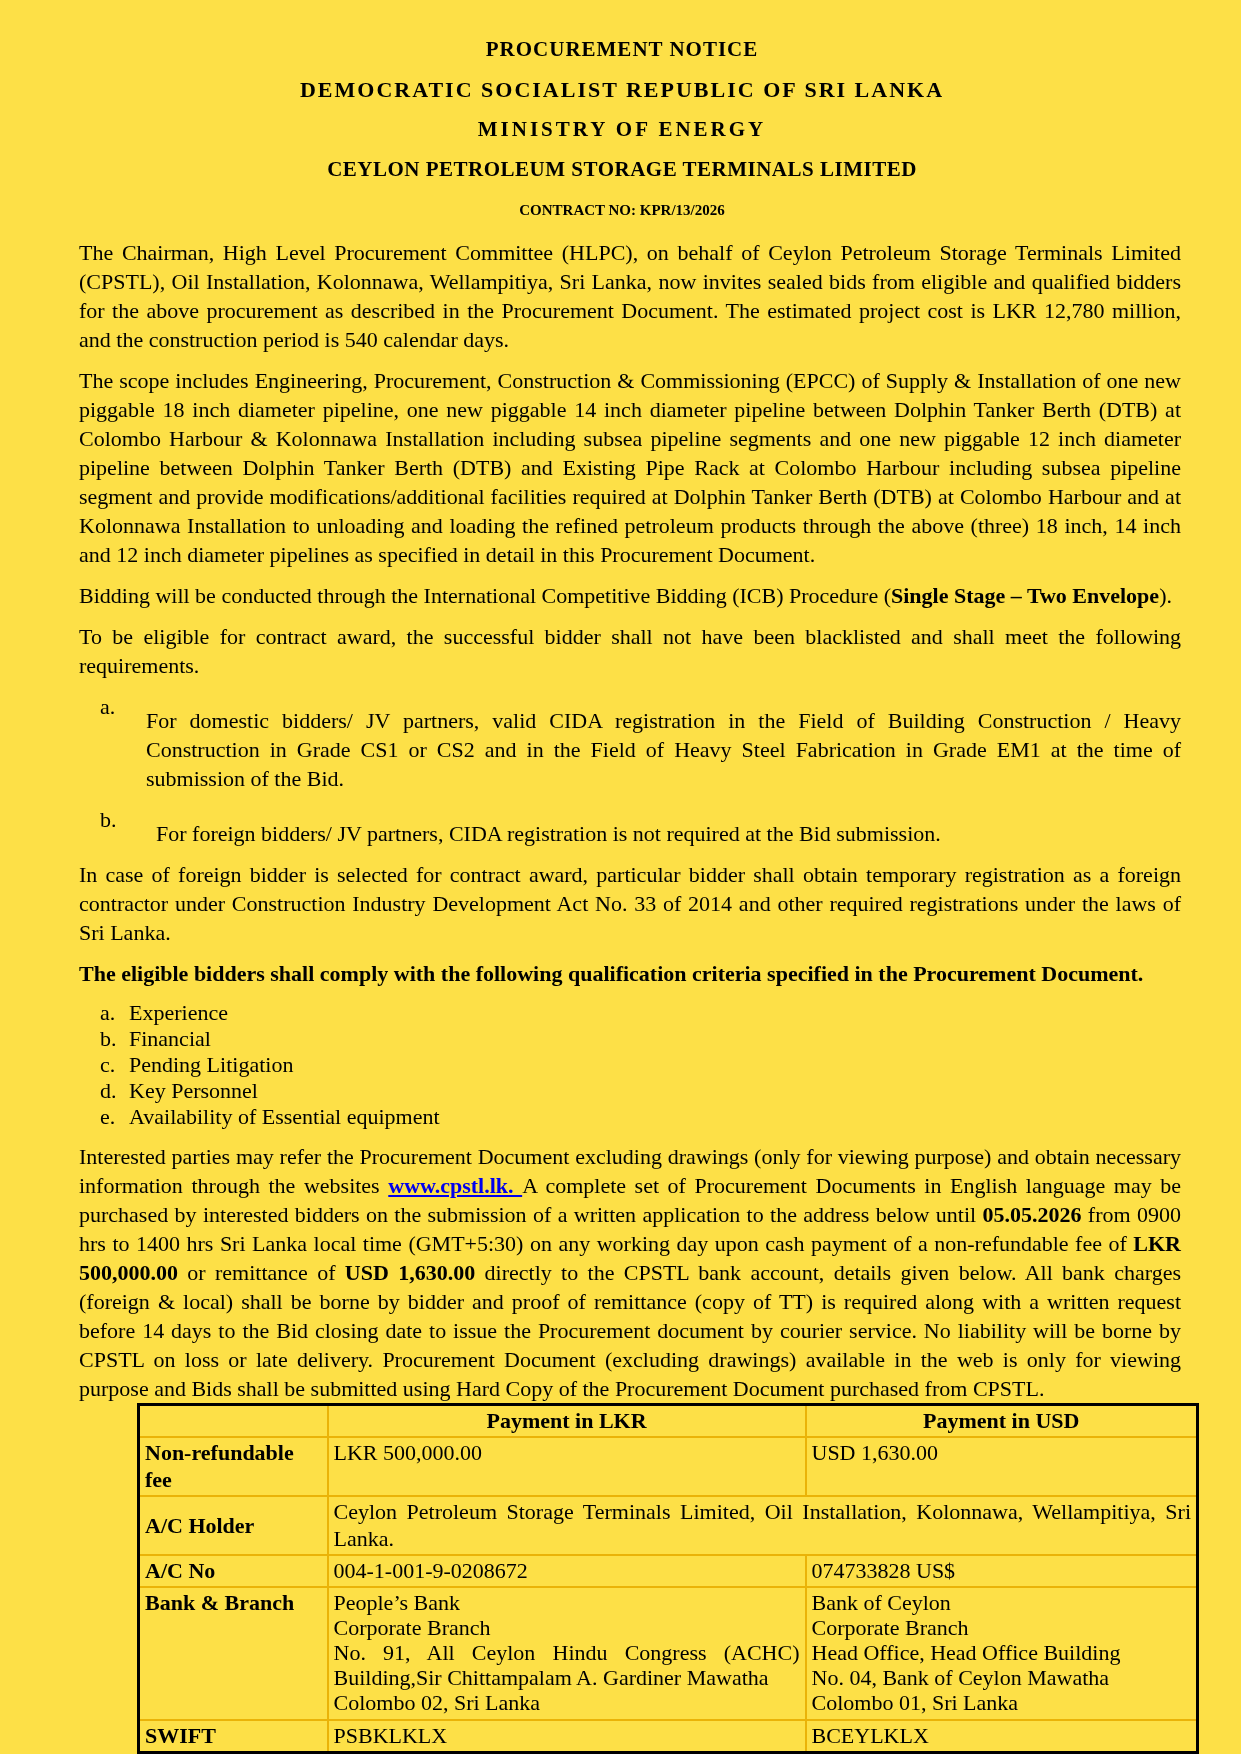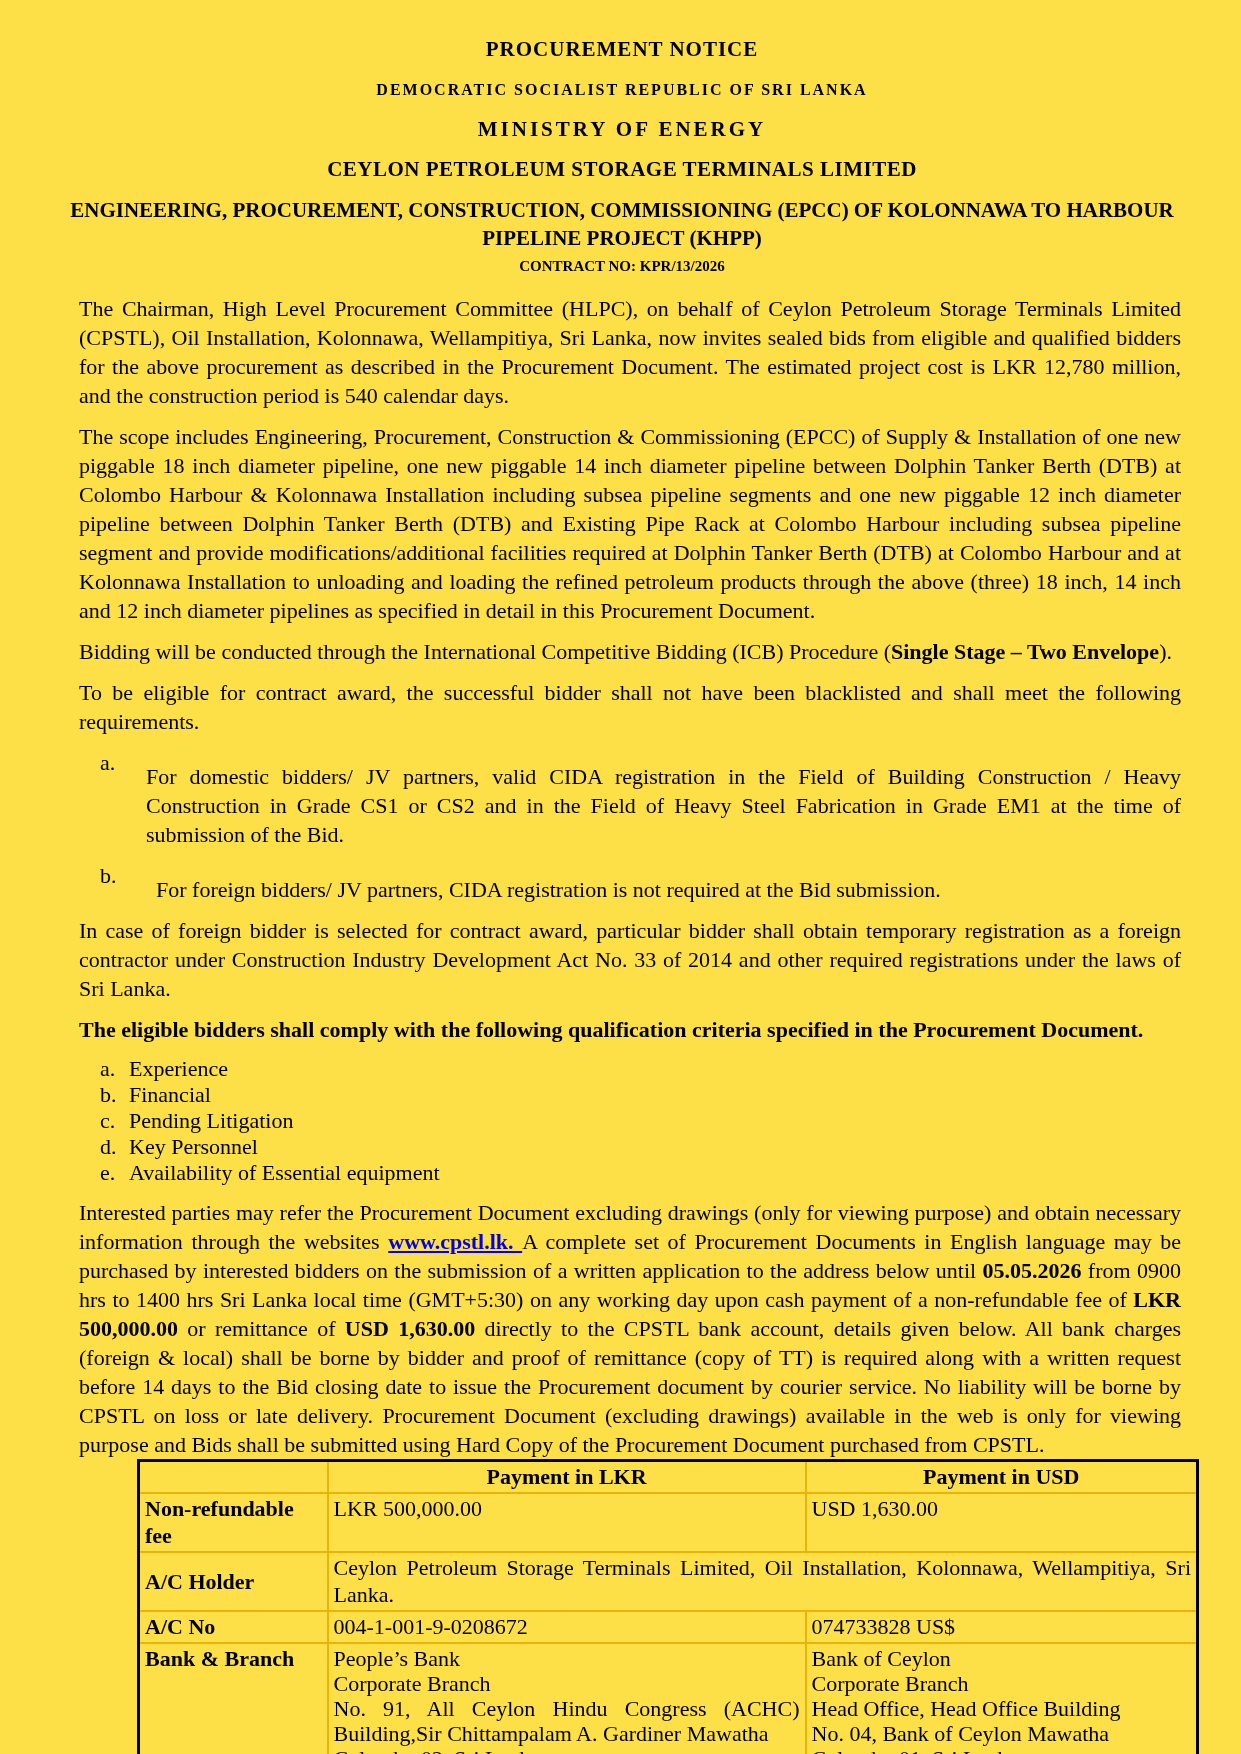--- a/index.html
+++ b/index.html
@@ -17,21 +17,21 @@
     overflow: hidden;
   }
   
   .hline {
     text-align: center;
     font-weight: bold;
     margin: 0 0 13px 0;
     line-height: 27px;
   }
   .h-notice   { font-size: 21px; letter-spacing: 1px; }
-  .h-republic { font-size: 16px; letter-spacing: 2px; }
+  .h-republic { font-size: 22px; letter-spacing: 2px; }
   .h-ministry { font-size: 21px; letter-spacing: 3px; text-align: center; }
   .h-company  { font-size: 21px; letter-spacing: 0.5px; }
   .h-project  { font-size: 21px; margin-bottom: 0; line-height: 28px; }
   .h-contract { font-size: 15px; line-height: 28px; margin-bottom: 14px; }
   
   .para {
     text-align: justify;
     margin: 0 0 12px 16px;
   }
   .para:last-of-type { margin-bottom: 0; }
@@ -82,21 +82,20 @@
 </style>
 </head>
 <body>
 
 <div class="page">
 
   <div class="hline h-notice">PROCUREMENT NOTICE</div>
   <div class="hline h-republic">DEMOCRATIC SOCIALIST REPUBLIC OF SRI LANKA</div>
   <div class="hline h-ministry">MINISTRY OF ENERGY</div>
   <div class="hline h-company">CEYLON PETROLEUM STORAGE TERMINALS LIMITED</div>
-  <div class="hline h-project">ENGINEERING, PROCUREMENT, CONSTRUCTION, COMMISSIONING (EPCC) OF KOLONNAWA TO HARBOUR PIPELINE PROJECT (KHPP)</div>
   <div class="hline h-contract">CONTRACT NO: KPR/13/2026</div>
 
   <p class="para"><span>The Chairman, High Level Procurement Committee (HLPC), on behalf of Ceylon Petroleum Storage Terminals Limited (CPSTL), Oil Installation, Kolonnawa, Wellampitiya, Sri Lanka, now invites sealed bids from eligible and qualified bidders for the above procurement as described in the Procurement Document. The estimated project cost is LKR 12,780 million, and the construction period is 540 calendar days.</span></p>
   <p class="para"><span>The scope includes Engineering, Procurement, Construction &amp; Commissioning (EPCC)  of Supply &amp; Installation of one new piggable 18 inch diameter pipeline, one new piggable 14 inch diameter pipeline between Dolphin Tanker Berth (DTB) at Colombo Harbour &amp; Kolonnawa Installation including subsea pipeline segments and one new piggable 12 inch diameter pipeline between Dolphin Tanker Berth (DTB) and Existing Pipe Rack at Colombo Harbour including subsea pipeline segment and provide modifications/additional facilities required at Dolphin Tanker Berth (DTB) at Colombo Harbour and at Kolonnawa Installation to unloading and loading the refined petroleum products through the above (three) 18 inch, 14 inch and 12 inch diameter pipelines as specified in detail in this Procurement Document.</span></p>
   <p class="para"><span>Bidding will be conducted through the International Competitive Bidding (ICB) Procedure (</span><span class="b">Single Stage – Two Envelope</span><span>).</span></p>
   <p class="para"><span>To be eligible for contract award, the successful bidder shall not have been blacklisted and shall meet the following requirements.</span></p>
 
   <div class="req-item">
     <span class="marker">a.</span>
     <span class="li-text">For domestic bidders/ JV partners, valid CIDA registration in the Field of Building Construction / Heavy Construction in Grade CS1 or CS2 and in the Field of Heavy Steel Fabrication in Grade EM1 at the time of submission of the Bid.</span>

